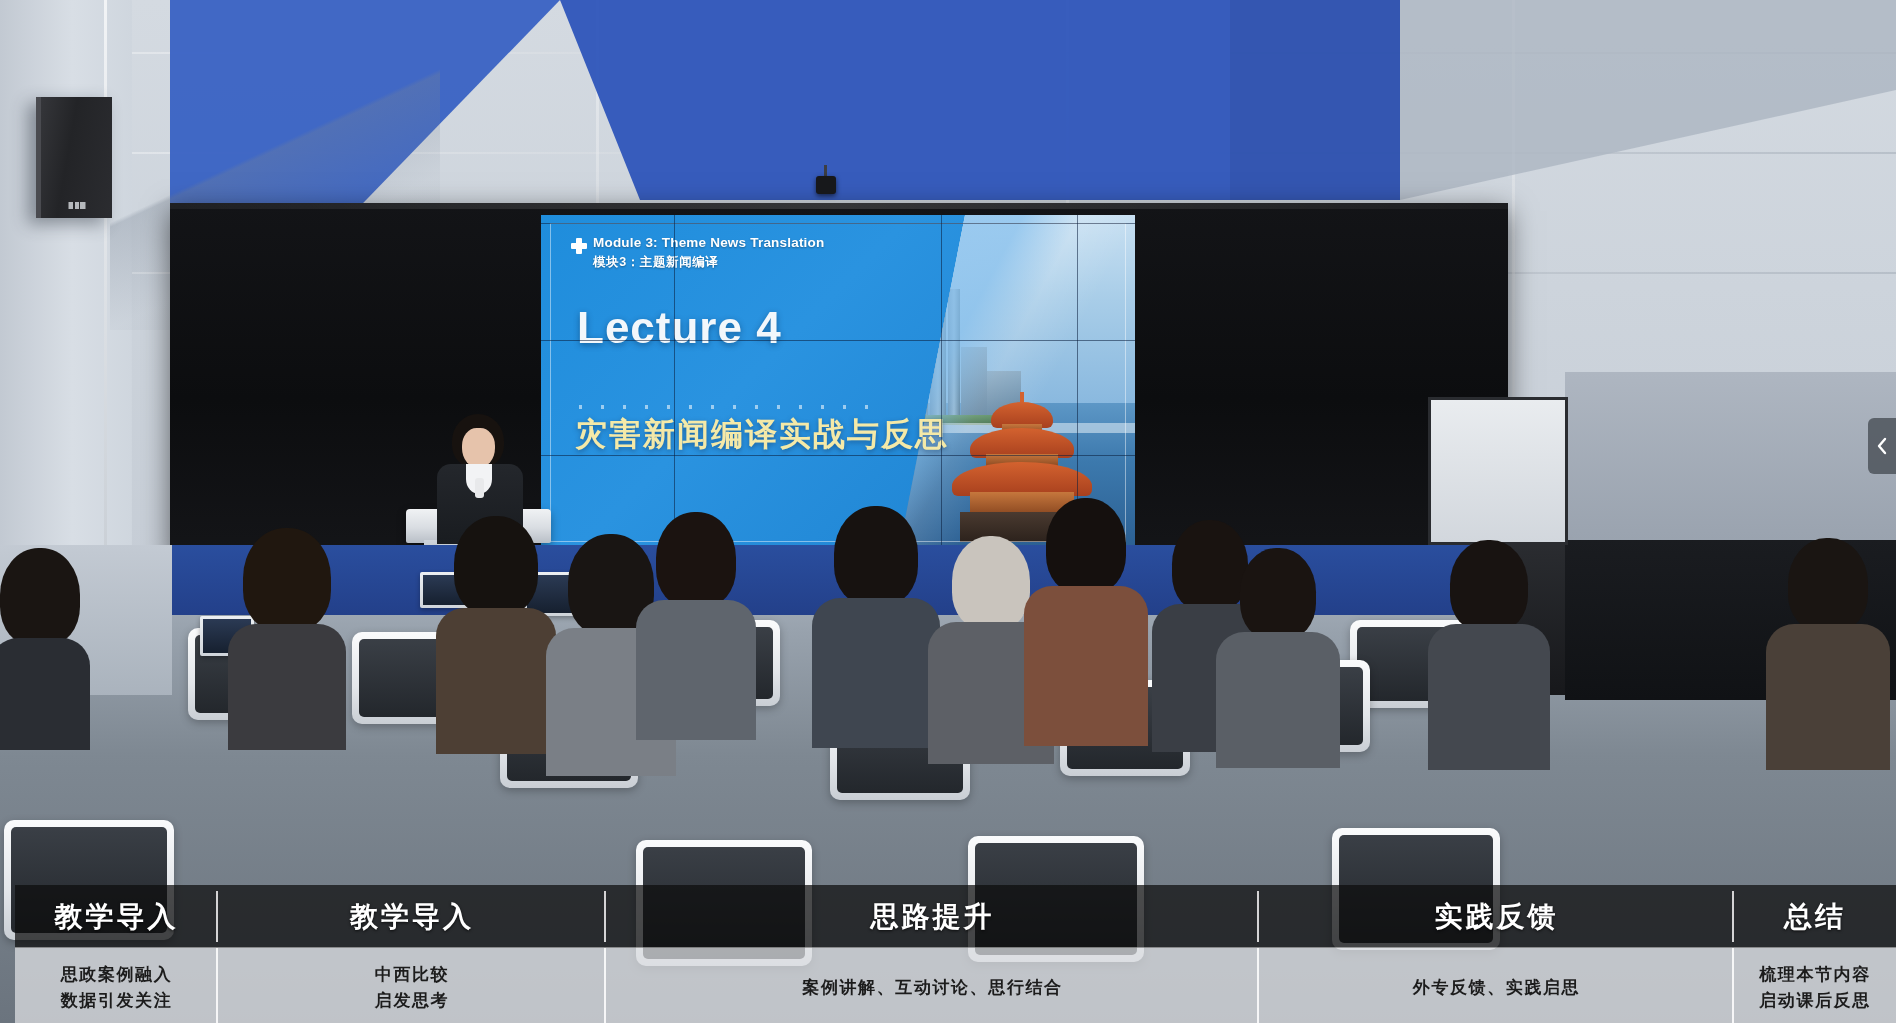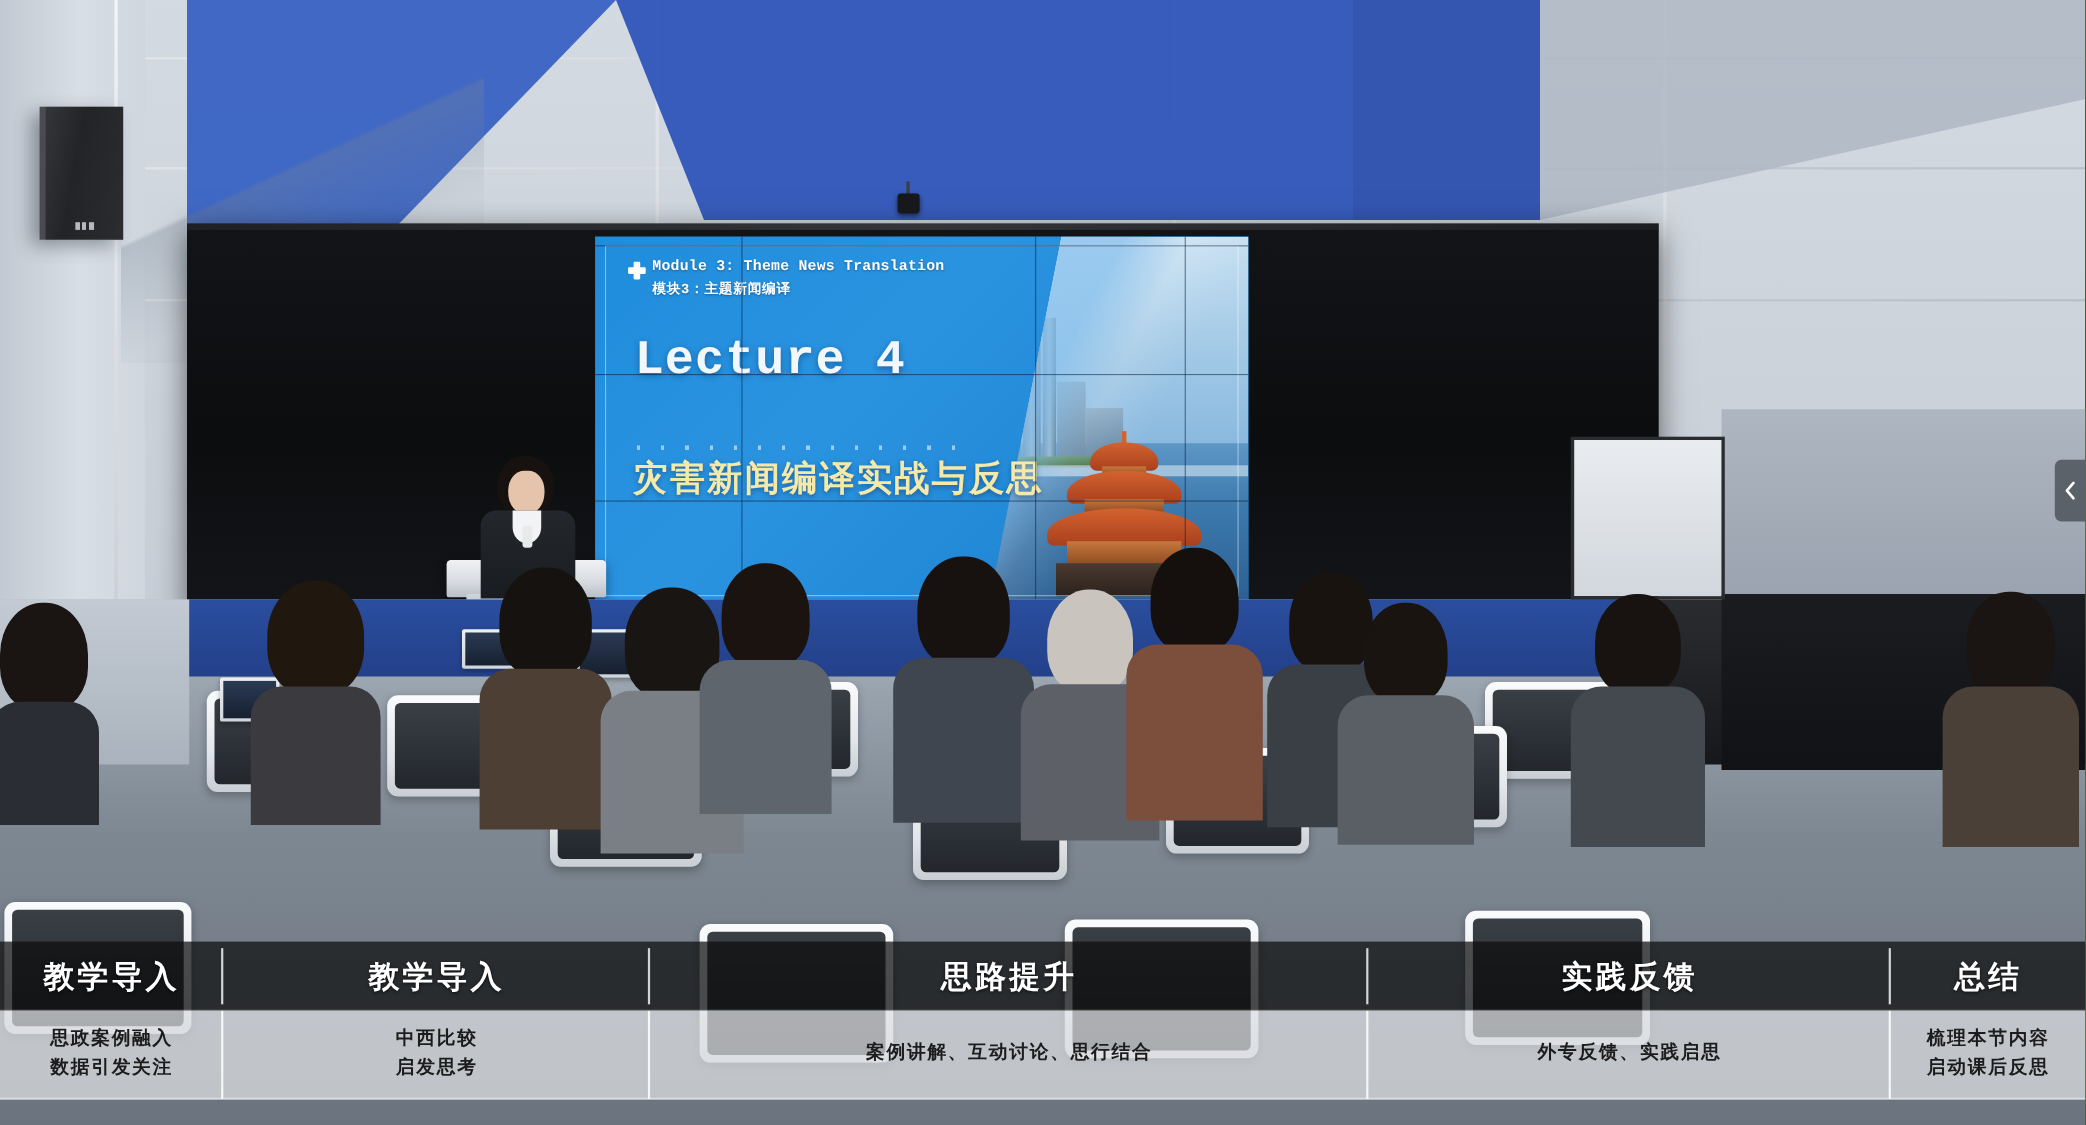--- a/index.html
+++ b/index.html
@@ -5,21 +5,21 @@
 <style>
   * { margin:0; padding:0; box-sizing:border-box; }
   html,body { background:#000; }
   body {
     width:1896px; height:1023px;
     font-family:"Liberation Sans","DejaVu Sans",sans-serif;
     overflow:hidden; position:relative;
   }
 
   
-  #stage { position:absolute; inset:0; overflow:hidden; background:#4d7c0f;font-family:Liberation Mono, monospace; }
+  #stage { position:absolute; inset:0; overflow:hidden; background:#c2410c; }
 
   
   .wall {
     position:absolute; left:0; top:0; width:1896px; height:1023px;
     background:
       linear-gradient(180deg,#d4dae1 0%, #cdd4dc 28%, #c6cdd6 60%, #bdc5cf 100%);
   }
   .wall-seam {
     position:absolute; height:2px; left:0; right:0;
     background:linear-gradient(90deg,rgba(255,255,255,.55),rgba(150,160,172,.55));
@@ -333,21 +333,21 @@
     position:absolute; left:0; right:0; top:0; height:63px;
     background:rgba(12,12,12,.72);
     display:flex;
   }
   .banner-bottom {
     position:absolute; left:0; right:0; top:63px; height:80px;
     background:rgba(228,230,232,.70);
     display:flex;
   }
   .banner-wrap {
-    position:absolute; left:0; right:0; bottom:0; height:167px;
+    position:absolute; left:15px; right:0; bottom:0; height:138px;
     pointer-events:auto;
   }
   .bt-cell {
     position:relative;
     display:flex; align-items:center; justify-content:center;
     color:#ffffff; font-weight:bold; font-size:28px; letter-spacing:3px;
     text-shadow:0 1px 3px rgba(0,0,0,.75);
   }
   .bb-cell {
     position:relative;

